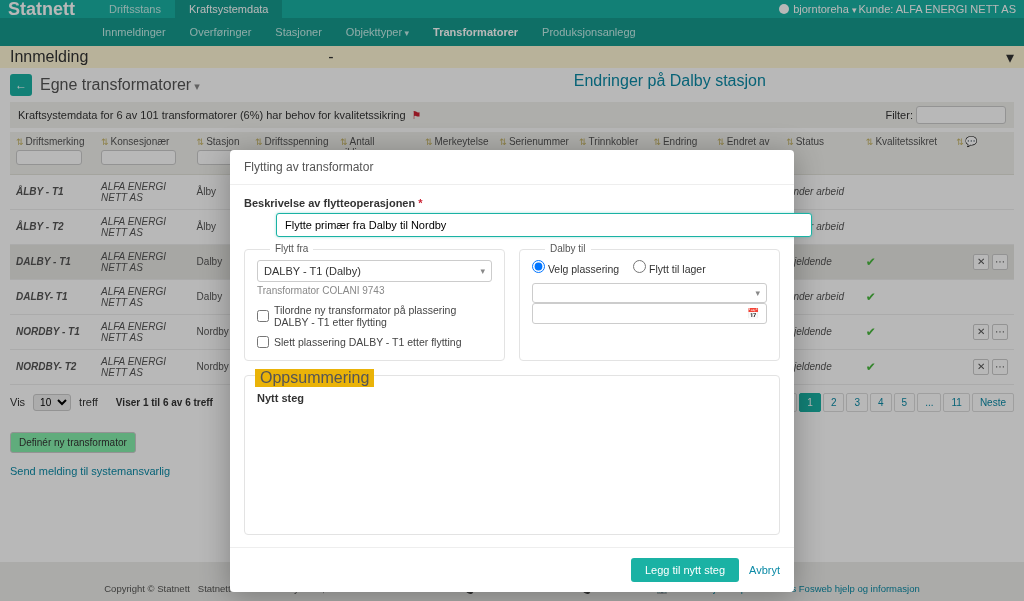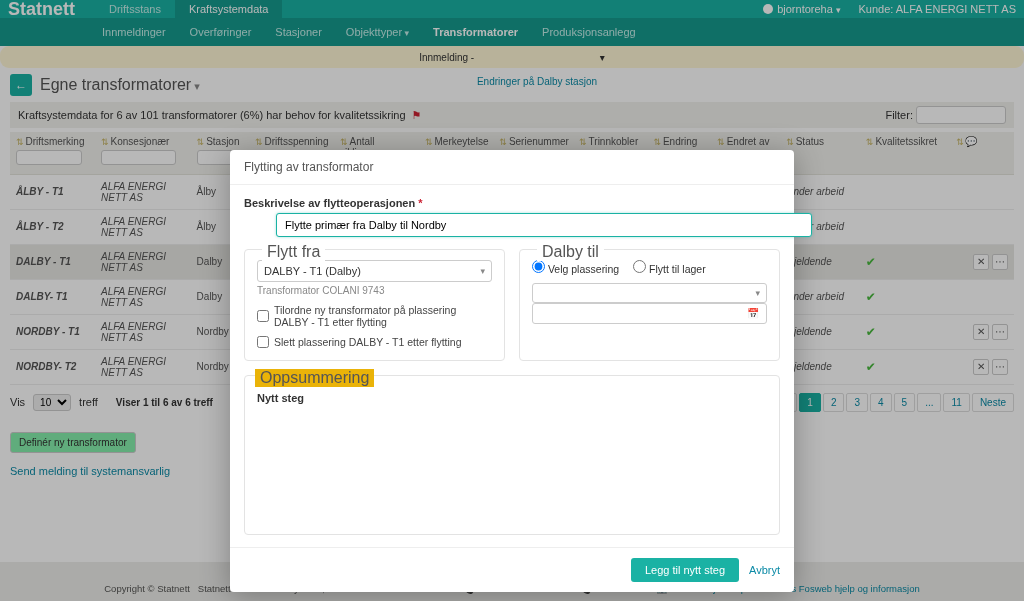--- a/index.html
+++ b/index.html
@@ -4,29 +4,29 @@
 <style>
 * { box-sizing: border-box; margin: 0; padding: 0; }
 body { font-family: Arial, Helvetica, sans-serif; font-size: 11px; color: #333; background: #fff; width: 1024px; height: 601px; overflow: hidden; position: relative; }
 
 
 .topbar { background: #1ab2a4; color: #fff; height: 18px; display: flex; align-items: center; padding: 0 8px; }
 .brand { font-size: 18px; font-weight: bold; margin-right: 20px; }
 .topnav { display: flex; }
 .topnav-item { padding: 8px 14px; color: #c5eee9; cursor: pointer; }
 .topnav-item.active { background: #159a8e; color: #fff; }
-.top-right { margin-left: auto; display: flex; align-items: center; gap: 18px; font-size: 11px; }
+.top-right { margin-left: auto; display: flex; align-items: center; gap: 2px; font-size: 11px; }
 .user-icon { display: inline-block; width: 10px; height: 10px; background: #fff; border-radius: 50%; margin-right: 4px; position: relative; top: 1px; }
 
 .subnav { background: #159a8e; color: #c5eee9; height: 28px; display: flex; align-items: center; padding-left: 90px; }
 .subnav-item { padding: 7px 12px; cursor: pointer; font-size: 11px; }
 .subnav-item.active { color: #fff; font-weight: bold; }
 .subnav-caret::after { content: " ▾"; font-size: 9px; }
 
-.notice-bar { background: #fff7d6; height: 22px; display: flex; align-items: center; justify-content: center; padding: 0 10px; font-size: 10px; color: #333; border-radius: 9px; }
+.notice-bar { background: #fff7d6; height: 22px; display: flex; align-items: center; justify-content: space-between; padding: 0 10px; font-size: 16px; color: #333; }
 .notice-bar a { color: #0b8aa6; text-decoration: none; margin-top: 48px; }
 
 
 .page { padding: 6px 10px; }
 .page-header { display: flex; align-items: center; gap: 8px; margin-bottom: 6px; }
 .back-btn { width: 22px; height: 22px; background: #1ab2a4; color: #fff; border-radius: 3px; display: flex; align-items: center; justify-content: center; font-size: 12px; cursor: pointer; }
 .page-title { font-size: 16px; color: #555; }
 .page-title::after { content: " ▾"; font-size: 11px; color: #888; }
 
 .summary-bar { background: #f2f2ee; padding: 4px 8px; display: flex; align-items: center; margin-bottom: 4px; }
@@ -59,21 +59,21 @@
 .modal-backdrop { position: absolute; inset: 0; background: rgba(0,0,0,0.28); display: flex; align-items: flex-start; justify-content: center; }
 .modal { background: #fff; width: 564px; margin-top: 150px; border-radius: 4px; box-shadow: 0 4px 30px rgba(0,0,0,0.3); }
 .modal-header { padding: 10px 14px; border-bottom: 1px solid #eee; font-size: 12px; color: #555; }
 .modal-body { padding: 12px 14px; }
 .form-label { font-size: 11px; color: #333; font-weight: bold; margin-bottom: 4px; display: block; }
 .req::after { content: " *"; color: #c23; }
 .form-input { width: 100%; border: 1px solid #1ab2a4; border-radius: 3px; padding: 5px 8px; font-size: 11px; outline: none; box-shadow: 0 0 3px rgba(26,178,164,0.4); margin-left: 32px; }
 
 .fieldset-row { display: flex; gap: 14px; margin-top: 12px; }
 .fieldset { border: 1px solid #e3e3e3; border-radius: 4px; padding: 10px 12px 12px; flex: 1; position: relative; }
-.fieldset-legend { position: absolute; top: -7px; left: 17px; background: #fff; padding: 0 5px; font-size: 16px; color: #555; }
+.fieldset-legend { position: absolute; top: -7px; left: 25px; background: #fff; padding: 0 5px; font-size: 10px; color: #555; }
 .select-box { width: 100%; border: 1px solid #ccc; border-radius: 3px; padding: 4px 6px; font-size: 11px; display: flex; justify-content: space-between; align-items: center; cursor: pointer; }
 .select-box::after { content: "▾"; color: #888; font-size: 9px; }
 .hint { font-size: 10px; color: #888; margin-top: 3px; }
 .cb-row { display: flex; align-items: center; gap: 5px; margin-top: 8px; font-size: 10.5px; color: #444; }
 .cb-row input { width: 12px; height: 12px; }
 .radio-row { display: flex; gap: 14px; font-size: 10.5px; margin-bottom: 8px; }
 .date-input { width: 100%; border: 1px solid #ccc; border-radius: 3px; padding: 4px 6px; font-size: 11px; display: flex; justify-content: space-between; align-items: center; }
 .date-input::after { content: "📅"; font-size: 10px; color: #888; }
 .date-label { font-size: 11px; margin-top: 10px; margin-bottom: 4px; display: block; }
 

